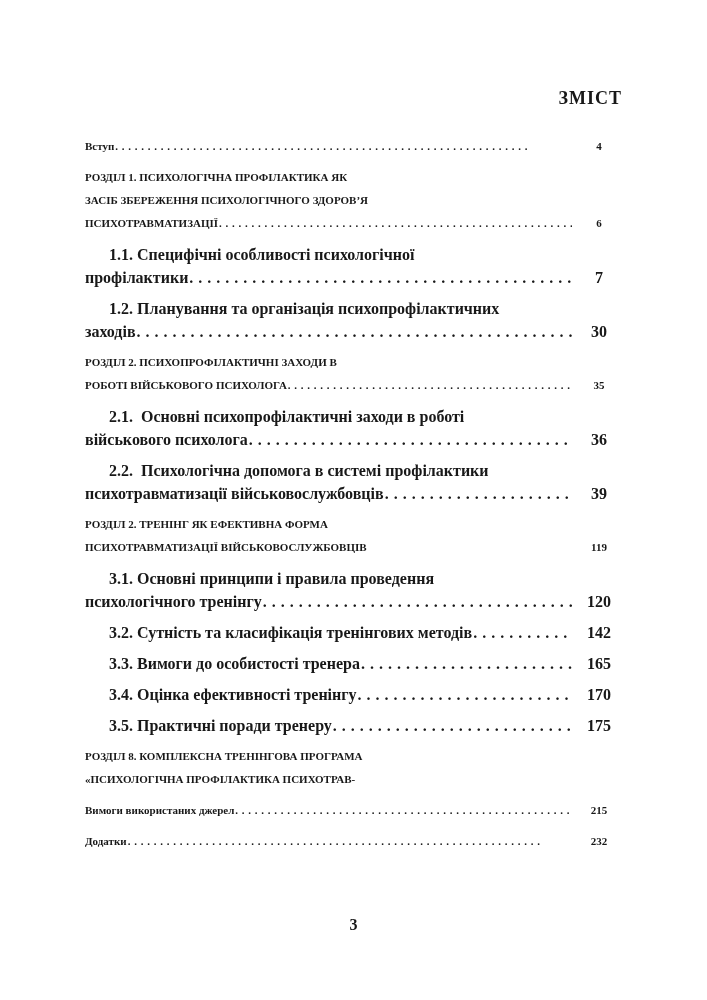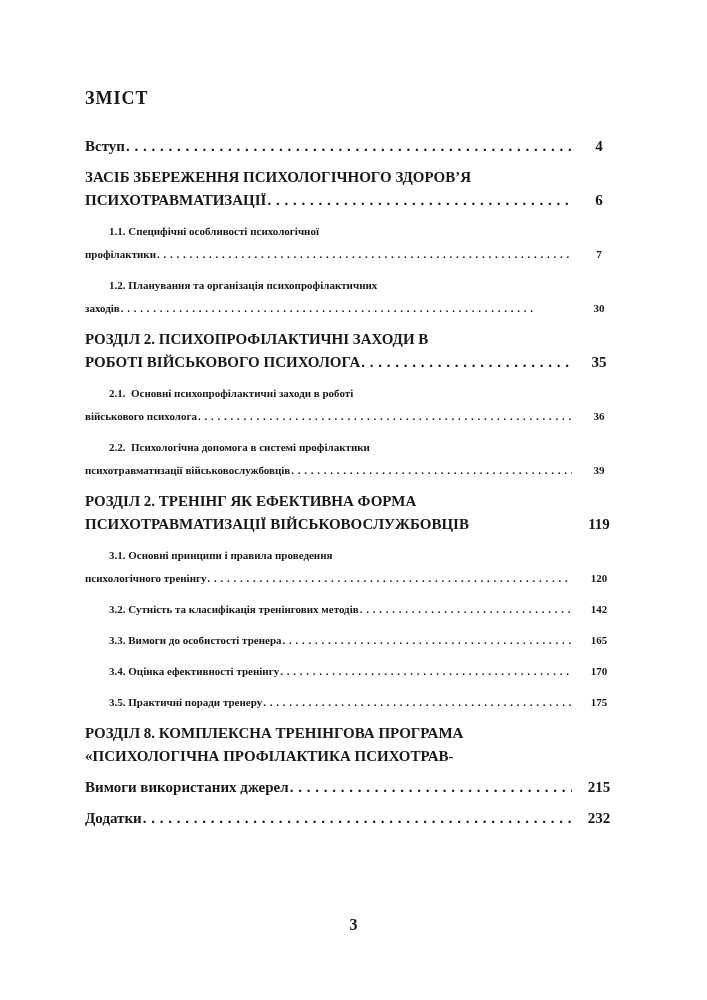--- a/index.html
+++ b/index.html
@@ -11,32 +11,32 @@
     font-weight: bold;
     position: relative;
     overflow: hidden;
   }
   .page {
     position: absolute; inset: 0;
     padding: 0 85px;
     box-sizing: border-box;
   }
   .title {
-    text-align: left;
+    text-align: right;
     font-size: 18px;
     letter-spacing: 1px;
     margin: 88px 0 26px 0;
     font-weight: bold;
   }
   .entry {
-    font-size: 11px;
+    font-size: 16px;
     line-height: 23px;
     margin-bottom: 8px;
   }
-  .entry.chapter { font-size: 15px; }
+  .entry.chapter { font-size: 11px; }
   .line { white-space: pre; }
   .line.indent { padding-left: 24px; }
   .last { display: flex; align-items: baseline; }
   .txt { flex: 0 0 auto; }
   .dots {
     flex: 1 1 auto;
     overflow: hidden;
     white-space: nowrap;
     letter-spacing: 0.5px;
     margin-left: 1px;
@@ -61,20 +61,21 @@
 </head>
 <body>
 
 <div class="page">
   <div class="title">ЗМІСТ</div>
   <div id="toc-entries">
       <div class="entry chapter">
         <div class="line last"><span class="txt">Вступ</span><span class="dots"></span><span class="pg">4</span></div>
       </div>
       <div class="entry chapter">
+        <div class="line">РОЗДІЛ 1. ПСИХОЛОГІЧНА ПРОФІЛАКТИКА ЯК</div>
         <div class="line">ЗАСІБ ЗБЕРЕЖЕННЯ ПСИХОЛОГІЧНОГО ЗДОРОВ’Я</div>
         <div class="line last"><span class="txt">ПСИХОТРАВМАТИЗАЦІЇ</span><span class="dots"></span><span class="pg">6</span></div>
       </div>
       <div class="entry section">
         <div class="line indent">1.1. Специфічні особливості психологічної</div>
         <div class="line last"><span class="txt">профілактики</span><span class="dots"></span><span class="pg">7</span></div>
       </div>
       <div class="entry section">
         <div class="line indent">1.2. Планування та організація психопрофілактичних</div>
         <div class="line last"><span class="txt">заходів</span><span class="dots"></span><span class="pg">30</span></div>

